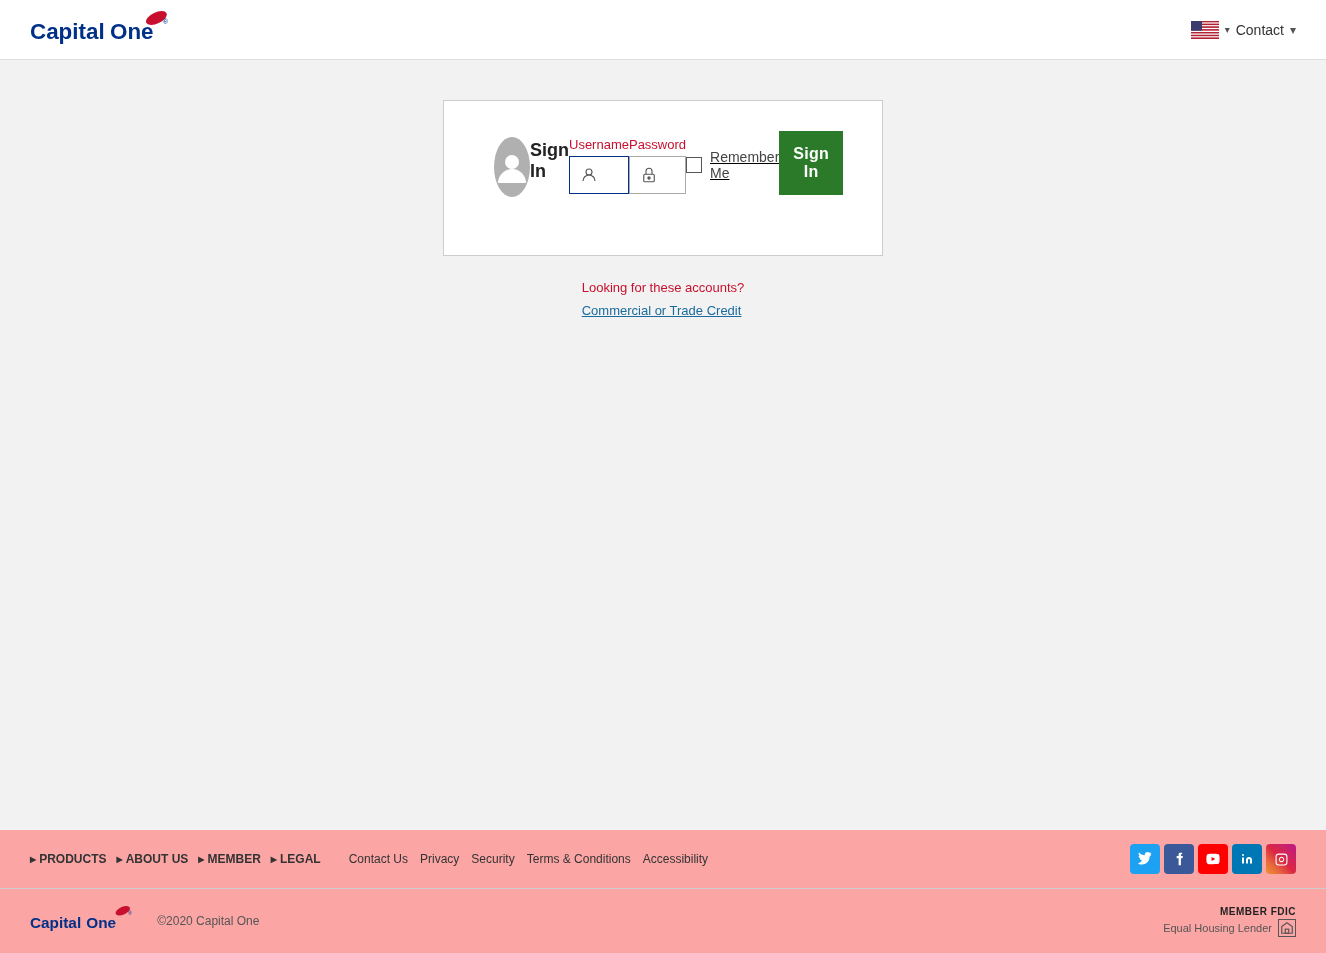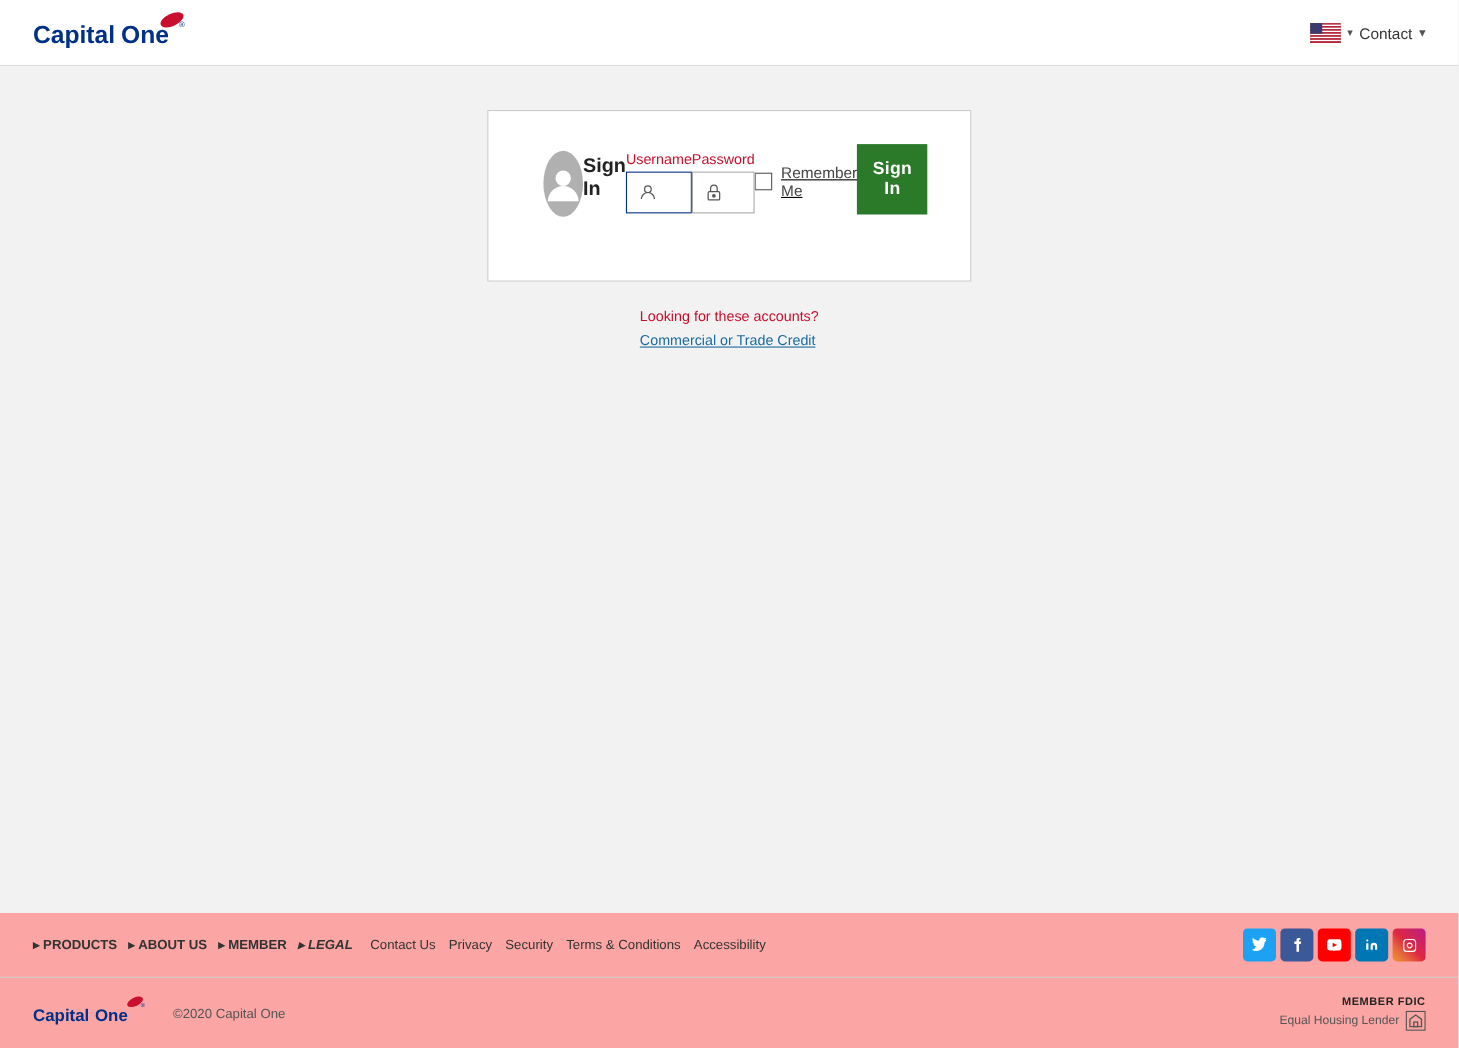--- a/index.html
+++ b/index.html
@@ -346,21 +346,21 @@
   </div>
 
 </main>
 
 <footer class="footer">
   <div class="footer-nav-row">
     <div class="footer-nav-left">
       <span class="footer-nav-item has-arrow bold" style="margin-right:10px;">PRODUCTS</span>
       <span class="footer-nav-item has-arrow bold" style="margin-right:10px;">ABOUT US</span>
       <span class="footer-nav-item has-arrow bold" style="margin-right:10px;">MEMBER</span>
-      <span class="footer-nav-item has-arrow bold" style="margin-right:16px;font-style:italic;">LEGAL</span>
+      <span class="footer-nav-item has-arrow bold" style="margin-right:28px;">LEGAL</span>
       <span class="footer-nav-item link">Contact Us</span>
       <span class="footer-nav-item link">Privacy</span>
       <span class="footer-nav-item link">Security</span>
       <span class="footer-nav-item link">Terms &amp; Conditions</span>
       <span class="footer-nav-item link">Accessibility</span>
     </div>
     <div class="footer-social">
       <div class="social-btn social-twitter" title="Twitter">
         <svg width="14" height="14" viewBox="0 0 24 24" fill="white" xmlns="http://www.w3.org/2000/svg">
             <path d="M23 3a10.9 10.9 0 01-3.14 1.53A4.48 4.48 0 0022.43.36a9 9 0 01-2.88 1.1A4.52 4.52 0 0016.11 0c-2.5 0-4.52 2.02-4.52 4.52 0 .35.04.7.11 1.03C7.69 5.37 4.07 3.6 1.64.9a4.5 4.5 0 00-.61 2.27c0 1.57.8 2.95 2.01 3.76a4.5 4.5 0 01-2.05-.57v.06c0 2.19 1.56 4.02 3.63 4.43a4.5 4.5 0 01-2.04.08 4.52 4.52 0 004.22 3.14A9.06 9.06 0 010 19.54a12.8 12.8 0 006.92 2.03c8.3 0 12.85-6.88 12.85-12.85 0-.2 0-.39-.01-.58A9.17 9.17 0 0023 3z"></path>

